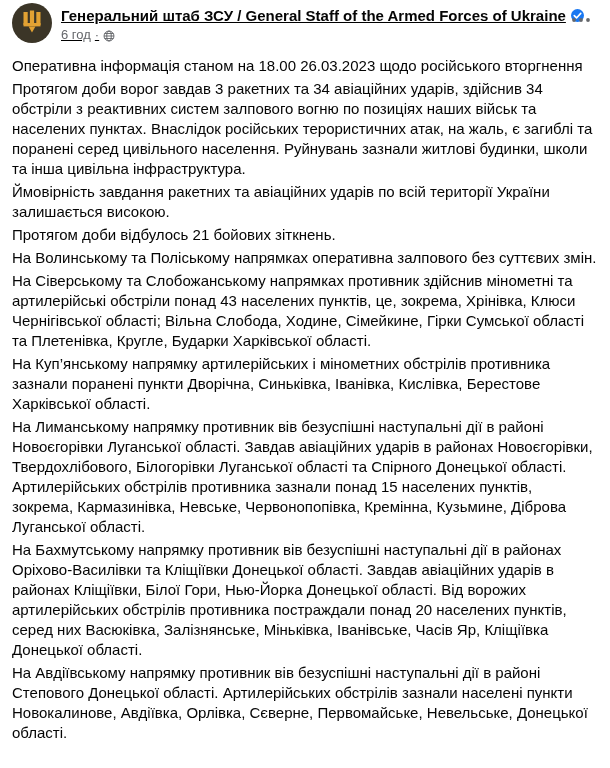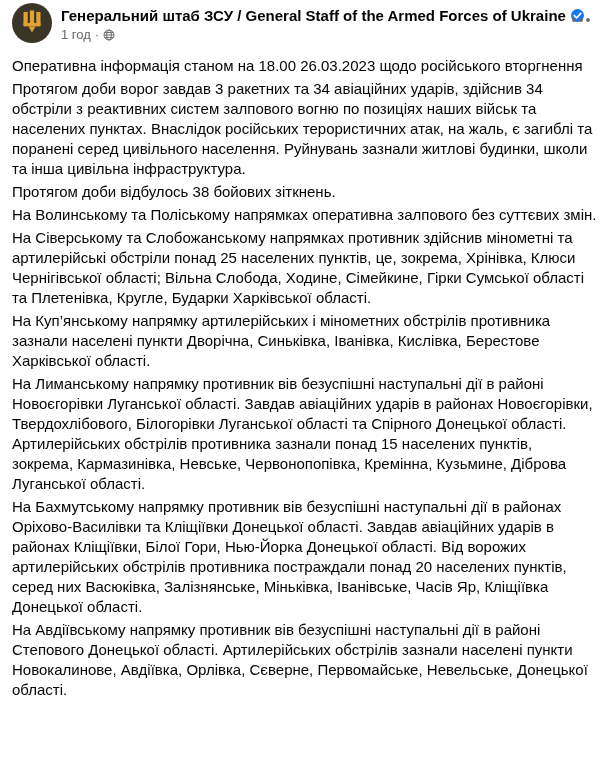--- a/index.html
+++ b/index.html
@@ -13,23 +13,24 @@
     overflow: hidden;
     font-family: "Liberation Sans", "DejaVu Sans", sans-serif;
     -webkit-font-smoothing: antialiased;
   }
   .post {
     padding: 2px 13px 0 12px;
     position: relative;
   }
   .post-header {
     display: flex;
-    align-items: center;
+    align-items: flex-end;
     position: relative;
     padding-top: 1px;
+    text-decoration: underline;
   }
   .avatar {
     width: 40px;
     height: 40px;
     border-radius: 50%;
     background: #3b3527;
     flex: 0 0 auto;
     display: flex;
     align-items: center;
     justify-content: center;
@@ -119,21 +120,21 @@
       <div class="name-row">
         <span class="page-name">Генеральний штаб ЗСУ / General Staff of the Armed Forces of Ukraine</span>
         <span class="verified-badge">
           <svg width="13" height="13" viewBox="0 0 16 16" xmlns="http://www.w3.org/2000/svg">
             <circle cx="8" cy="8" r="8" fill="#1877f2"></circle>
             <path d="M4 8.2 L6.8 11 L12 5.4" stroke="#ffffff" stroke-width="2" fill="none" stroke-linecap="round" stroke-linejoin="round"></path>
           </svg>
         </span>
       </div>
       <div class="meta-row">
-        <span class="timestamp">1 год</span>
+        <span class="timestamp">6 год</span>
         <span>·</span>
         <span class="globe-icon">
           <svg width="12" height="12" viewBox="0 0 16 16" xmlns="http://www.w3.org/2000/svg">
             <g stroke="#65676b" stroke-width="1.3" fill="none">
               <circle cx="8" cy="8" r="6.6"></circle>
               <ellipse cx="8" cy="8" rx="3" ry="6.6"></ellipse>
               <line x1="1.4" y1="8" x2="14.6" y2="8"></line>
               <line x1="2.2" y1="4.6" x2="13.8" y2="4.6"></line>
               <line x1="2.2" y1="11.4" x2="13.8" y2="11.4"></line>
             </g>
@@ -152,23 +153,24 @@
           </g>
         </svg>
       </span>
     </div>
 
   </div>
 
   <div class="post-body">
     <p>Оперативна інформація станом на 18.00 26.03.2023 щодо російського вторгнення</p>
     <p>Протягом доби ворог завдав 3 ракетних та 34 авіаційних ударів, здійснив 34 обстріли з реактивних систем залпового вогню по позиціях наших військ та населених пунктах. Внаслідок російських терористичних атак, на жаль, є загиблі та поранені серед цивільного населення. Руйнувань зазнали житлові будинки, школи та інша цивільна інфраструктура.</p>
-    <p>Протягом доби відбулось 38 бойових зіткнень.</p>
+    <p>Ймовірність завдання ракетних та авіаційних ударів по всій території України залишається високою.</p>
+    <p>Протягом доби відбулось 21 бойових зіткнень.</p>
     <p>На Волинському та Поліському напрямках оперативна залпового без суттєвих змін.</p>
-    <p>На Сіверському та Слобожанському напрямках противник здійснив мінометні та артилерійські обстріли понад 25 населених пунктів, це, зокрема, Хрінівка, Клюси Чернігівської області; Вільна Слобода, Ходине, Сімейкине, Гірки Сумської області та Плетенівка, Кругле, Бударки Харківської області.</p>
-    <p>На Куп’янському напрямку артилерійських і мінометних обстрілів противника зазнали населені пункти Дворічна, Синьківка, Іванівка, Кислівка, Берестове Харківської області.</p>
+    <p>На Сіверському та Слобожанському напрямках противник здійснив мінометні та артилерійські обстріли понад 43 населених пунктів, це, зокрема, Хрінівка, Клюси Чернігівської області; Вільна Слобода, Ходине, Сімейкине, Гірки Сумської області та Плетенівка, Кругле, Бударки Харківської області.</p>
+    <p>На Куп’янському напрямку артилерійських і мінометних обстрілів противника зазнали поранені пункти Дворічна, Синьківка, Іванівка, Кислівка, Берестове Харківської області.</p>
     <p>На Лиманському напрямку противник вів безуспішні наступальні дії в районі Новоєгорівки Луганської області. Завдав авіаційних ударів в районах Новоєгорівки, Твердохлібового, Білогорівки Луганської області та Спірного Донецької області. Артилерійських обстрілів противника зазнали понад 15 населених пунктів, зокрема, Кармазинівка, Невське, Червонопопівка, Кремінна, Кузьмине, Діброва Луганської області.</p>
     <p>На Бахмутському напрямку противник вів безуспішні наступальні дії в районах Оріхово-Василівки та Кліщіївки Донецької області. Завдав авіаційних ударів в районах Кліщіївки, Білої Гори, Нью-Йорка Донецької області. Від ворожих артилерійських обстрілів противника постраждали понад 20 населених пунктів, серед них Васюківка, Залізнянське, Міньківка, Іванівське, Часів Яр, Кліщіївка Донецької області.</p>
     <p>На Авдіївському напрямку противник вів безуспішні наступальні дії в районі Степового Донецької області. Артилерійських обстрілів зазнали населені пункти Новокалинове, Авдіївка, Орлівка, Сєверне, Первомайське, Невельське, Донецької області.</p>
 
   </div>
 
 </div>
 
 </body></html>

